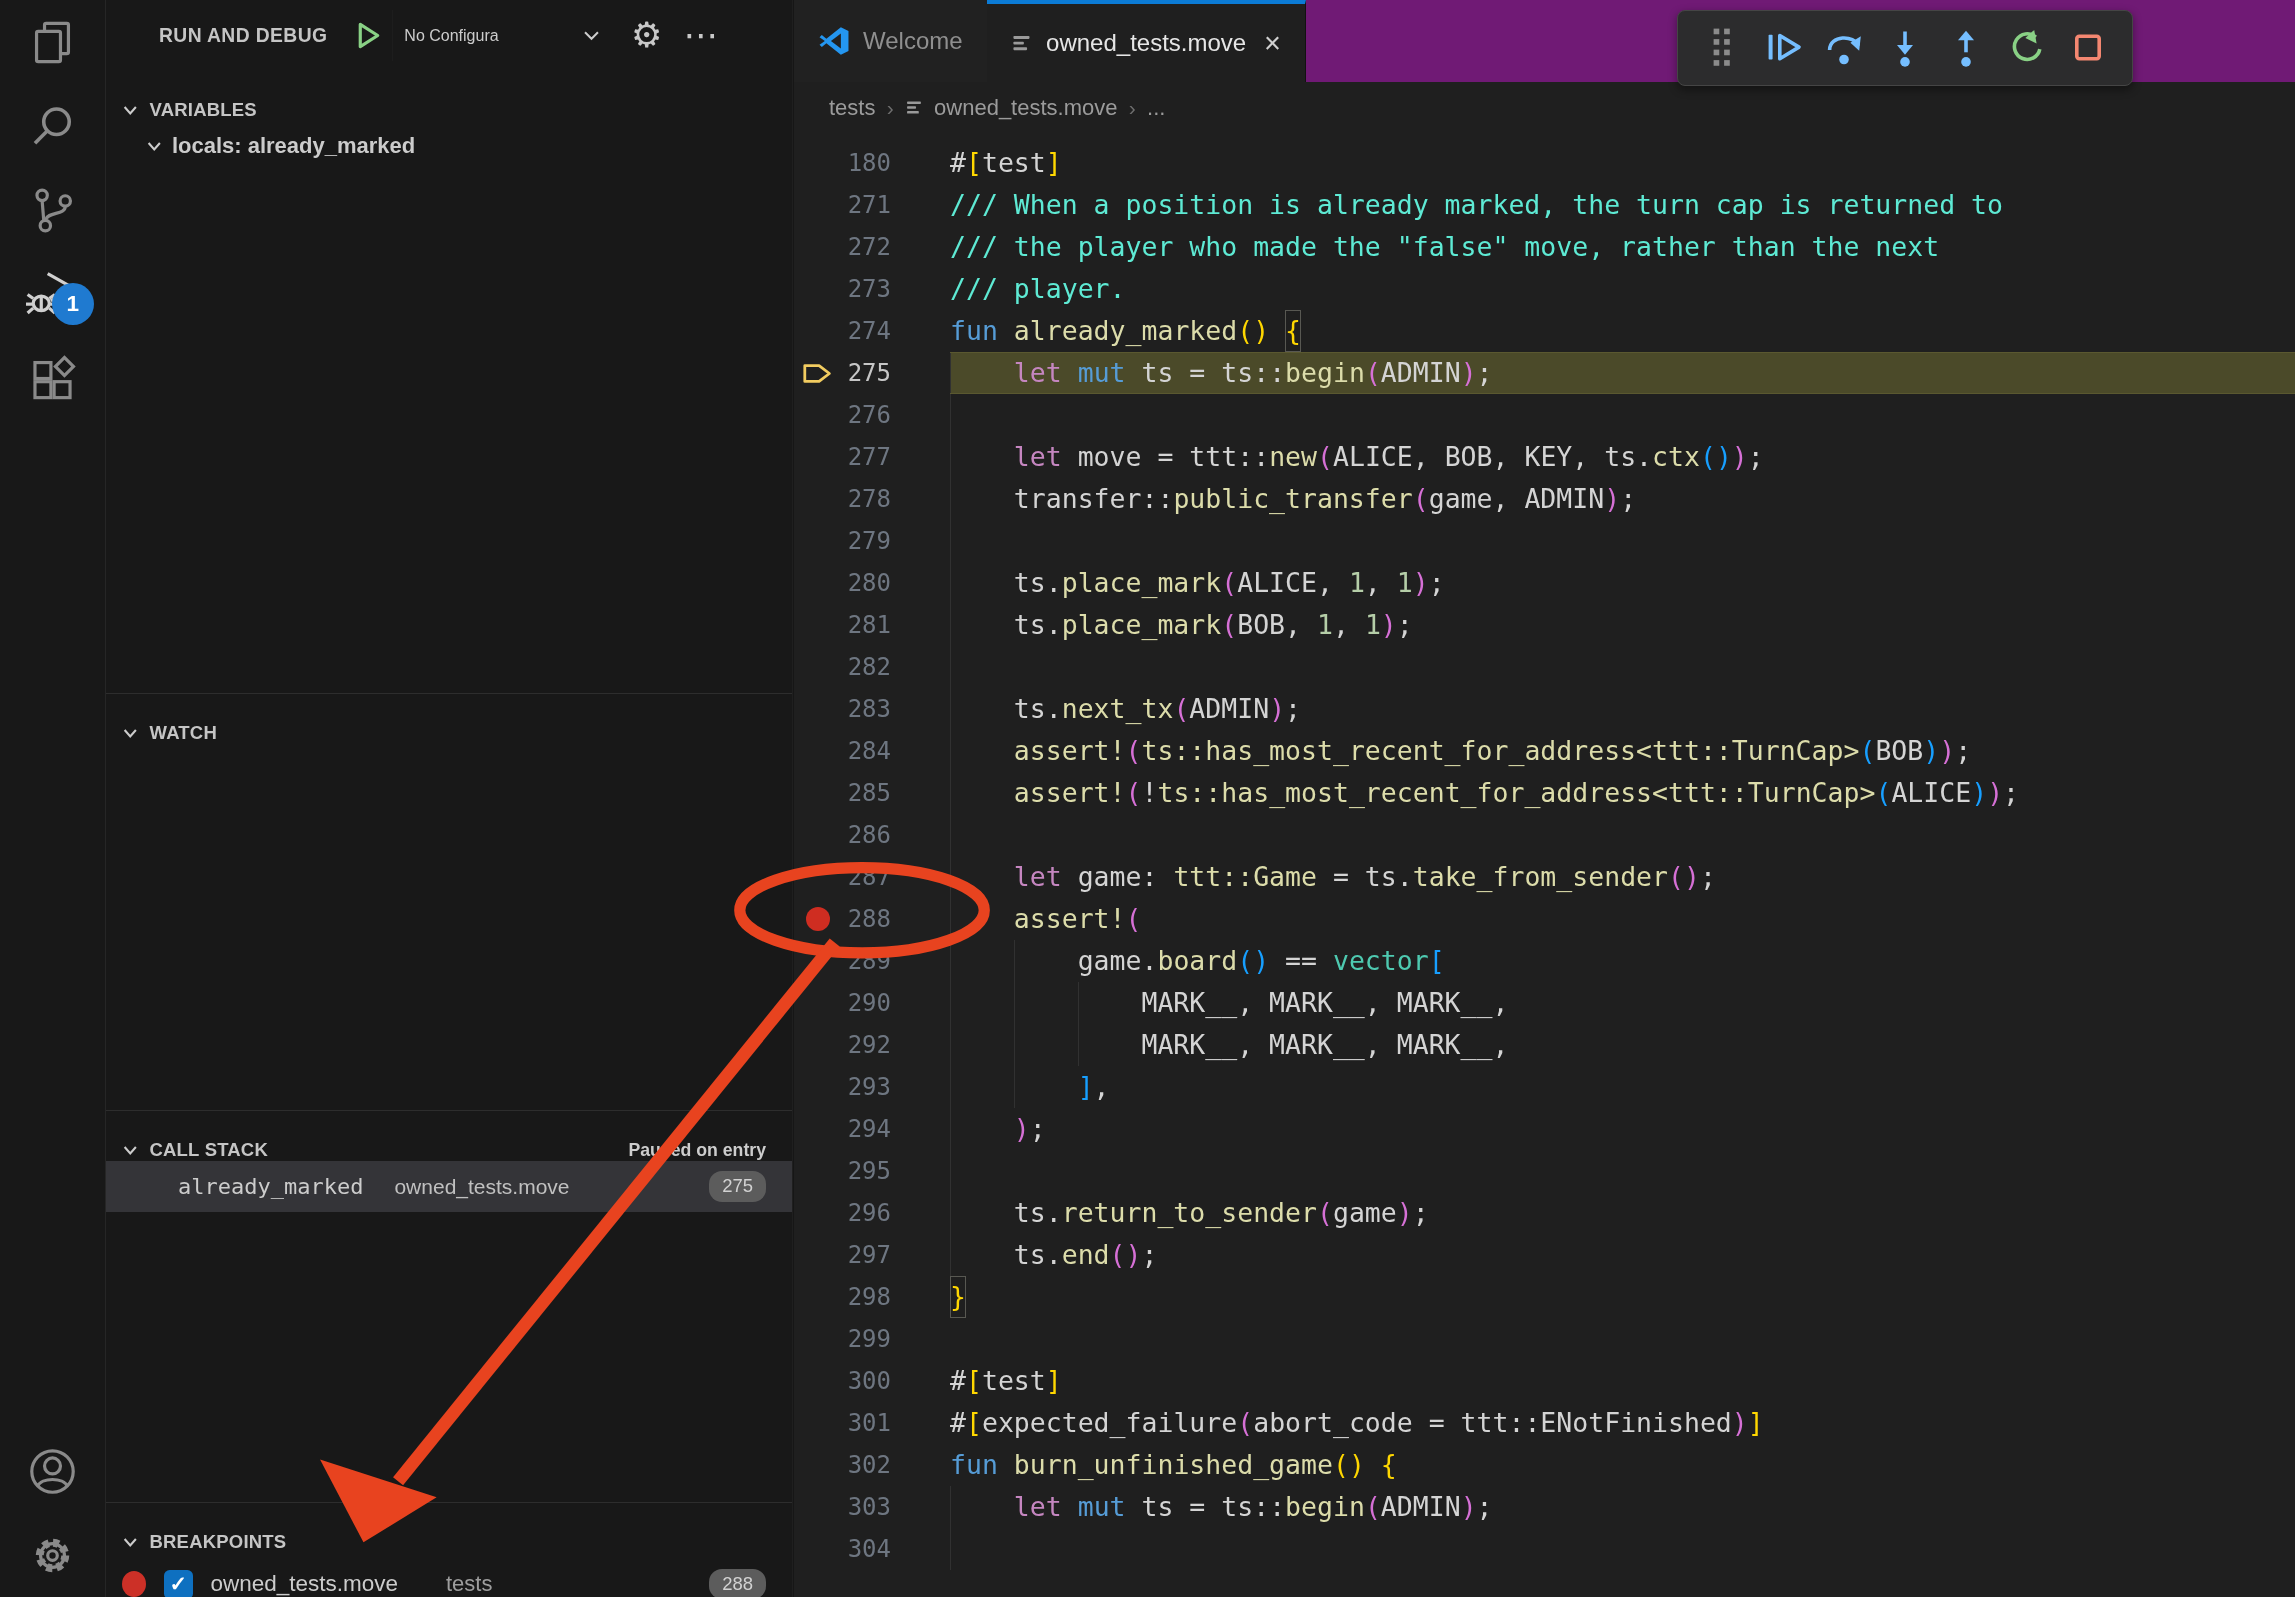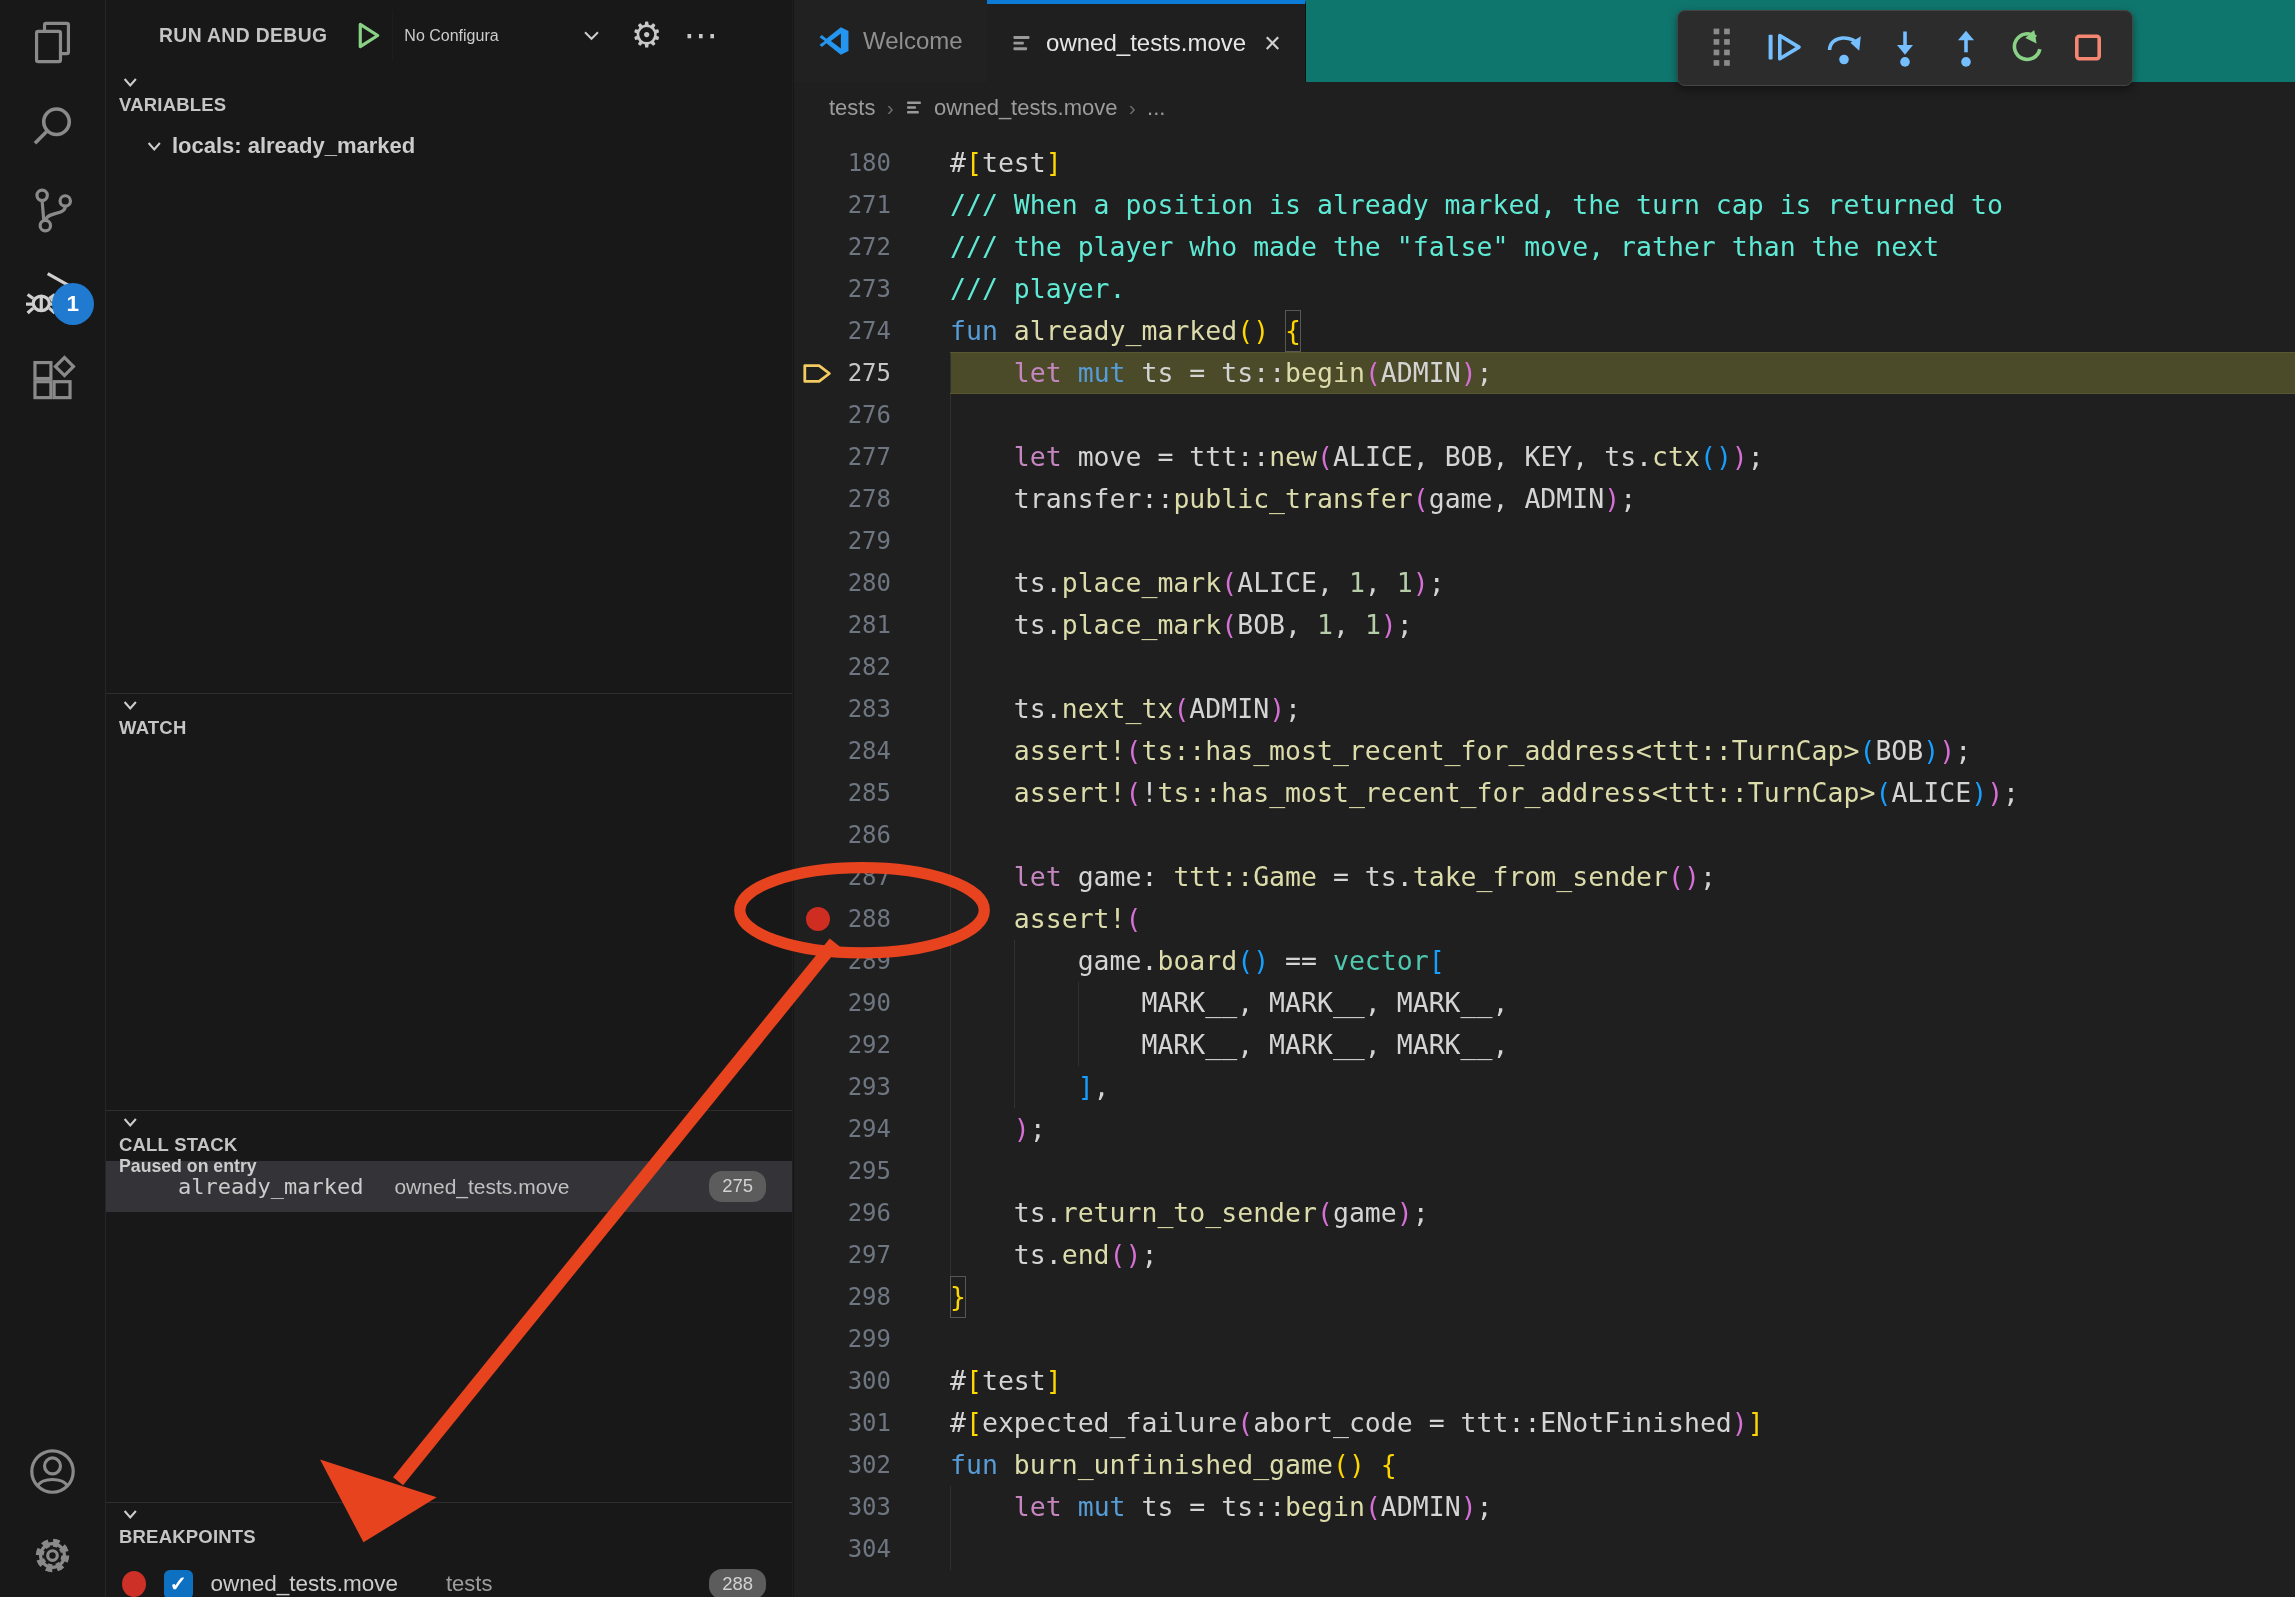--- a/index.html
+++ b/index.html
@@ -19,42 +19,42 @@
   .sb-titlebar{position:absolute;left:8px;top:0;right:0;height:71px;display:flex;align-items:center;padding-left:45px;box-sizing:border-box;}
   .sb-title{font-size:19.3px;font-weight:600;color:#c5c5c5;letter-spacing:0.4px;white-space:nowrap;}
   .cfg-btn{margin-left:17.7px;height:51px;width:265px;background:#31313
 2;border-radius:4.8px;display:flex;align-items:center;overflow:hidden;cursor:pointer;}
   .cfg-play{width:47px;height:100%;display:flex;align-items:center;justify-content:center;border-right:0.8px solid #1d1d1d;}
   .cfg-label{flex:1;font-size:16px;color:#cccccc;white-space:nowrap;overflow:hidden;padding-left:11.3px;}
   .cfg-chev{padding:0 8px 0 1.6px;display:flex;align-items:center;}
   .sb-iconbtn{margin-left:21px;font-size:35px;color:#c8c8c8;cursor:pointer;font-family:"DejaVu Sans",sans-serif;line-height:1;}
   .section{position:absolute;left:0;right:0;}
   .sec-border{border-top:0.8px solid #2d2d2d;}
-  .sec-header{height:50px;display:flex;align-items:flex-start;padding-left:13px;cursor:pointer;flex-direction:column;}
+  .sec-header{height:50px;display:flex;align-items:flex-end;padding-left:13px;cursor:pointer;}
   .sec-header .chev{margin-right:8px;display:flex;}
   .sec-title{font-size:18.5px;font-weight:700;color:#c5c5c5;letter-spacing:0.2px;}
   .sec-flex{flex:1;}
   .sec-status{font-size:17.7px;font-weight:700;color:#cccccc;padding-right:26px;}
   .tree-row{height:50px;display:flex;align-items:center;padding-left:37px;cursor:pointer;}
   .tree-row .chev{margin-right:6.4px;display:flex;}
   .tree-label{font-size:22px;font-weight:700;color:#cccccc;}
   .cs-row{height:51px;display:flex;align-items:center;background:#343438;padding:0 26px 0 72px;cursor:pointer;}
   .cs-name{font-family:"DejaVu Sans Mono",monospace;font-size:22px;color:#cccccc;}
   .cs-file{margin-left:31px;font-size:21px;color:#c0c0c0;}
   .badge{margin-left:auto;background:#5c5c5c;color:#d2d2d2;font-size:18.5px;border-radius:13px;padding:4px 13px;line-height:1.2;}
   .bp-row{height:50px;display:flex;align-items:center;padding:0 26px 0 16px;margin-top:6.4px;cursor:pointer;}
   .bp-dot-sb{width:24px;height:26px;border-radius:50%;background:#cc3027;flex:none;}
   .bp-check{width:29px;height:29px;margin-left:17.7px;background:#0e70c0;border-radius:5.6px;color:#fff;
             font-size:21px;font-weight:700;display:flex;align-items:center;justify-content:center;flex:none;cursor:pointer;}
   .bp-file{margin-left:17.7px;font-size:22.5px;color:#cccccc;}
   .bp-dir{margin-left:48px;font-size:22px;color:#9d9d9d;}
 
   
   .editor{position:absolute;left:793px;top:0;right:0;bottom:0;background:#1f1f1f;border-left:0.8px solid #161616;}
-  .tabbar{position:absolute;left:0;top:0;right:0;height:82px;background:#0f766e;display:flex;}
+  .tabbar{position:absolute;left:0;top:0;right:0;height:82px;background:#701a75;display:flex;}
   .tab{display:flex;align-items:center;padding:0 24px;gap:13px;cursor:pointer;box-sizing:border-box;height:82px;}
   .tab-inactive{background:#212121;color:#8f8f8f;}
   .tab-active{background:#1f1f1f;color:#e6e6e6;border-top:4px solid #0b7bd6;border-right:0.8px solid #111;}
   .tab-label{font-size:24px;white-space:nowrap;}
   .tab-close{font-size:29px;color:#d0d0d0;margin-left:4.8px;cursor:pointer;line-height:1;}
   .breadcrumbs{position:absolute;left:0;top:82px;right:0;height:51px;display:flex;align-items:center;
                padding-left:35px;gap:11.3px;font-size:22px;color:#9b9b9b;background:#1f1f1f;}
   .bc-sep{color:#6e6e6e;font-size:21px;}
   .bc-item{cursor:pointer;display:flex;align-items:center;gap:9.7px;}
 

